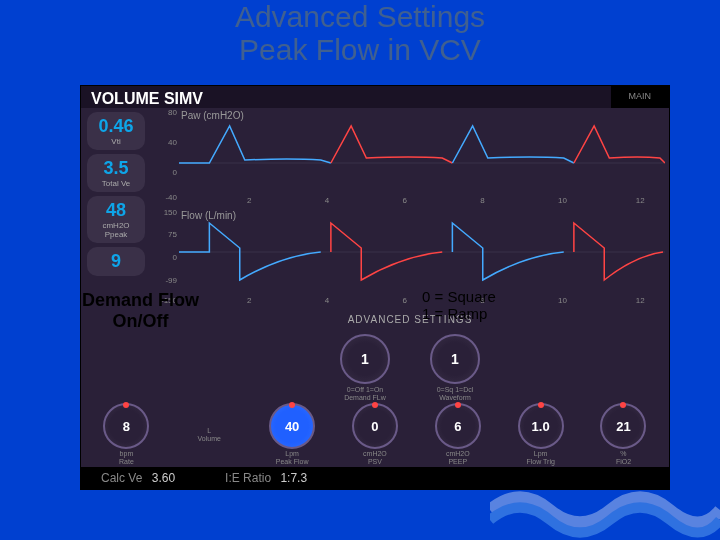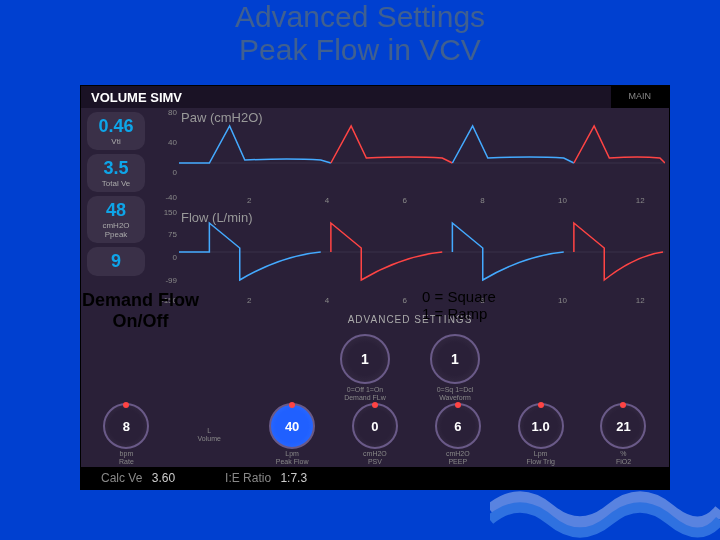--- a/index.html
+++ b/index.html
@@ -1,29 +1,29 @@
 <!DOCTYPE html>
 <html><head>
 <meta charset="utf-8">
 <style>
 *{margin:0;padding:0;box-sizing:border-box;font-family:Arial,sans-serif}
 body{width:720px;height:540px;background:#0040d0;position:relative;overflow:hidden}
 .slide-title{text-align:center;padding:0 0 6px;color:#406090;font-size:30px;line-height:1.1}
 .vent{position:absolute;left:80px;top:85px;width:590px;height:405px;background:#2a2038;border:1px solid #000}
 .topbar{display:flex;height:22px;background:#1a1225}
-.mode-label{color:#fff;font-weight:bold;font-size:13px;padding:4px 10px}
+.mode-label{color:#fff;font-weight:bold;font-size:16px;padding:4px 10px}
 .top-main{margin-left:auto;background:#000;color:#888;font-size:9px;padding:5px 18px}
 .left-col{position:absolute;left:0;top:22px;width:70px}
 .meas{background:#3a3048;border-radius:10px;margin:4px 6px;padding:4px 6px;text-align:center;color:#d0d0d0}
 .meas .val{font-size:18px;font-weight:bold;color:#0ea5e9}
 .meas .unit{font-size:8px;color:#aaa}
 .meas .lbl{font-size:8px;color:#aaa}
 .waves{position:absolute;left:70px;top:22px;right:0;height:200px;background:#2a2038}
 .wave-area{position:relative;height:100px}
-.wave-label{position:absolute;left:30px;top:2px;font-size:13px;color:#999}
+.wave-label{position:absolute;left:30px;top:2px;font-size:10px;color:#999}
 .yaxis{position:absolute;left:4px;top:0;height:100%;width:24px}
 .yaxis span{position:absolute;font-size:8px;color:#888;right:2px}
 .xaxis{position:absolute;left:28px;right:4px;bottom:0;height:12px}
 .xaxis span{position:absolute;font-size:8px;color:#888}
 svg.wave{position:absolute;left:28px;top:0;right:4px;bottom:12px;width:calc(100% - 32px);height:calc(100% - 12px)}
 .grid-line{stroke:#4a4058;stroke-width:0.5}
 .trace1{stroke:#4af;stroke-width:1.5;fill:none}
 .trace2{stroke:#f44;stroke-width:1.5;fill:none}
 .adv{position:absolute;left:70px;top:225px;right:0;height:95px}
 .adv-title{text-align:center;font-size:10px;color:#aaa;letter-spacing:1px;padding:3px 0}

